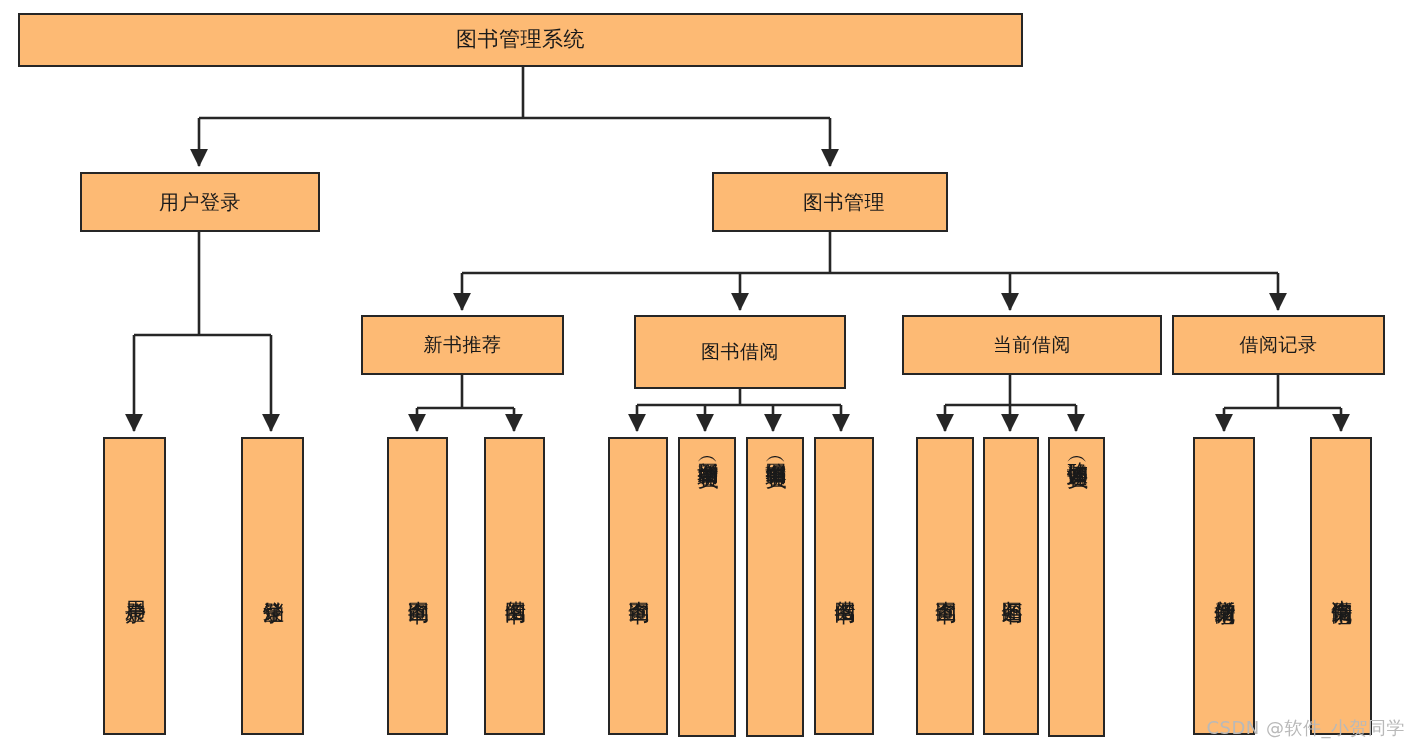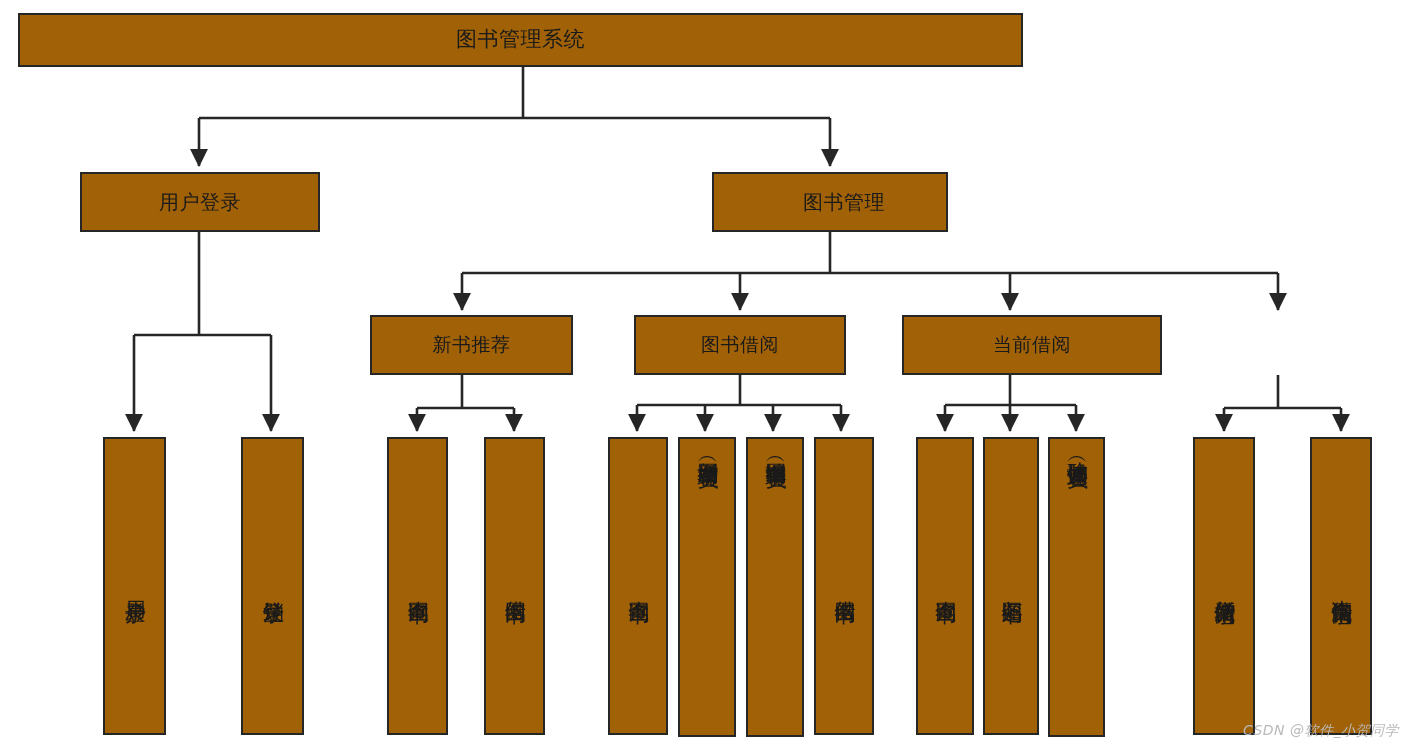--- a/index.html
+++ b/index.html
@@ -22,21 +22,21 @@
     left: 0;
     top: 0;
     width: 1405px;
     height: 747px;
     pointer-events: none;
   }
   .node {
     position: absolute;
     box-sizing: border-box;
     border: 2px solid #262626;
-    background: #a16207;
+    background: #fdba74;
     display: flex;
     align-items: center;
     justify-content: center;
     color: #1a1a1a;
     text-align: center;
     line-height: 1.14;
   }
   .node.root {
     font-size: 21px;
     letter-spacing: 0.5px;
@@ -60,28 +60,27 @@
     text-orientation: upright;
     white-space: nowrap;
     line-height: 1.04;
     display: block;
   }
   .node.leaf.centered {
     align-items: center;
   }
   #watermark {
     position: absolute;
-    right: 6px;
+    right: 0;
     bottom: 7px;
-    font-size: 14px;
+    font-size: 18px;
     color: #b9b9b9;
     letter-spacing: 0.5px;
     white-space: nowrap;
     font-family: "DejaVu Sans", "Liberation Sans", sans-serif;
-    font-style: italic;
   }
 </style>
 </head>
 <body>
 
 <div id="diagram-root">
 
   <svg id="edge-layer" viewBox="0 0 1405 747" width="1405" height="747" xmlns="http://www.w3.org/2000/svg">
     <defs>
       <marker id="arrow" viewBox="0 0 10 10" refX="9.5" refY="5" markerWidth="7" markerHeight="7" orient="auto-start-reverse">
@@ -131,26 +130,27 @@
       <path d="M 1341 408 L 1341 431" marker-end="url(#arrow)"></path>
     </g>
   </svg>
 
   <div class="node root" style="left:18px; top:13px; width:1005px; height:54px;">图书管理系统</div>
 
   <div class="node mid" style="left:80px; top:172px; width:240px; height:60px;">用户登录</div>
 
   <div class="node mid" style="left:712px; top:172px; width:236px; height:60px;padding-left:28px;">图书管理</div>
 
-  <div class="node sub" style="left:361px; top:315px; width:203px; height:60px;margin-left:9px;">新书推荐</div>
+  <div class="node sub" style="left:361px; top:315px; width:203px; height:60px;">新书推荐</div>
 
-  <div class="node sub" style="left:634px; top:315px; width:212px; height:60px;">图书借阅</div>
+  <div class="node sub" style="left:634px; top:315px; width:212px; height:74px;">图书借阅</div>
 
   <div class="node sub" style="left:902px; top:315px; width:260px; height:60px;">当前借阅</div>
 
+  <div class="node sub" style="left:1172px; top:315px; width:213px; height:60px;">借阅记录</div>
 
   <div class="node leaf centered" style="left:103px; top:437px; width:63px; height:298px;">
     <span class="vtext">用户登录</span>
   </div>
   <div class="node leaf centered" style="left:241px; top:437px; width:63px; height:298px;">
     <span class="vtext">注销登录</span>
   </div>
 
   <div class="node leaf centered" style="left:387px; top:437px; width:61px; height:298px;">
     <span class="vtext">查询图书</span>

